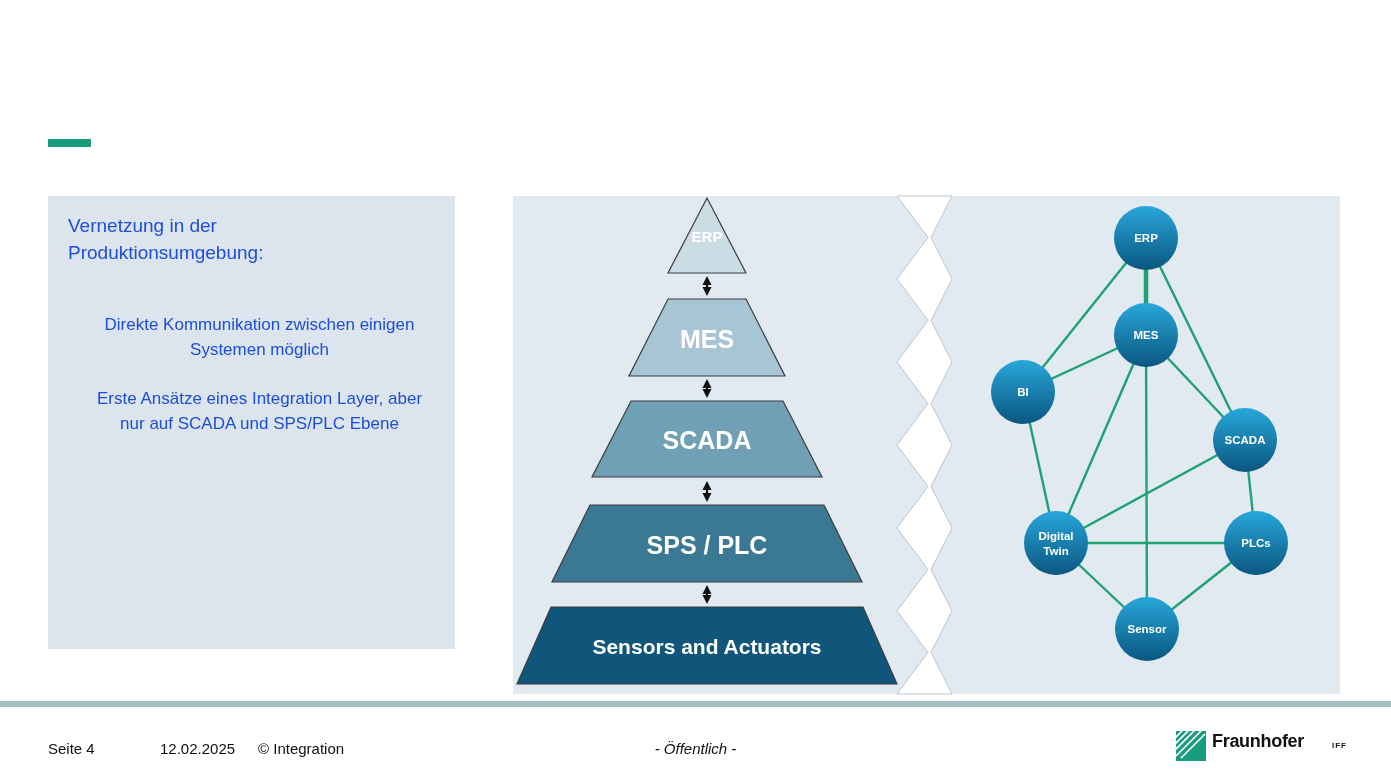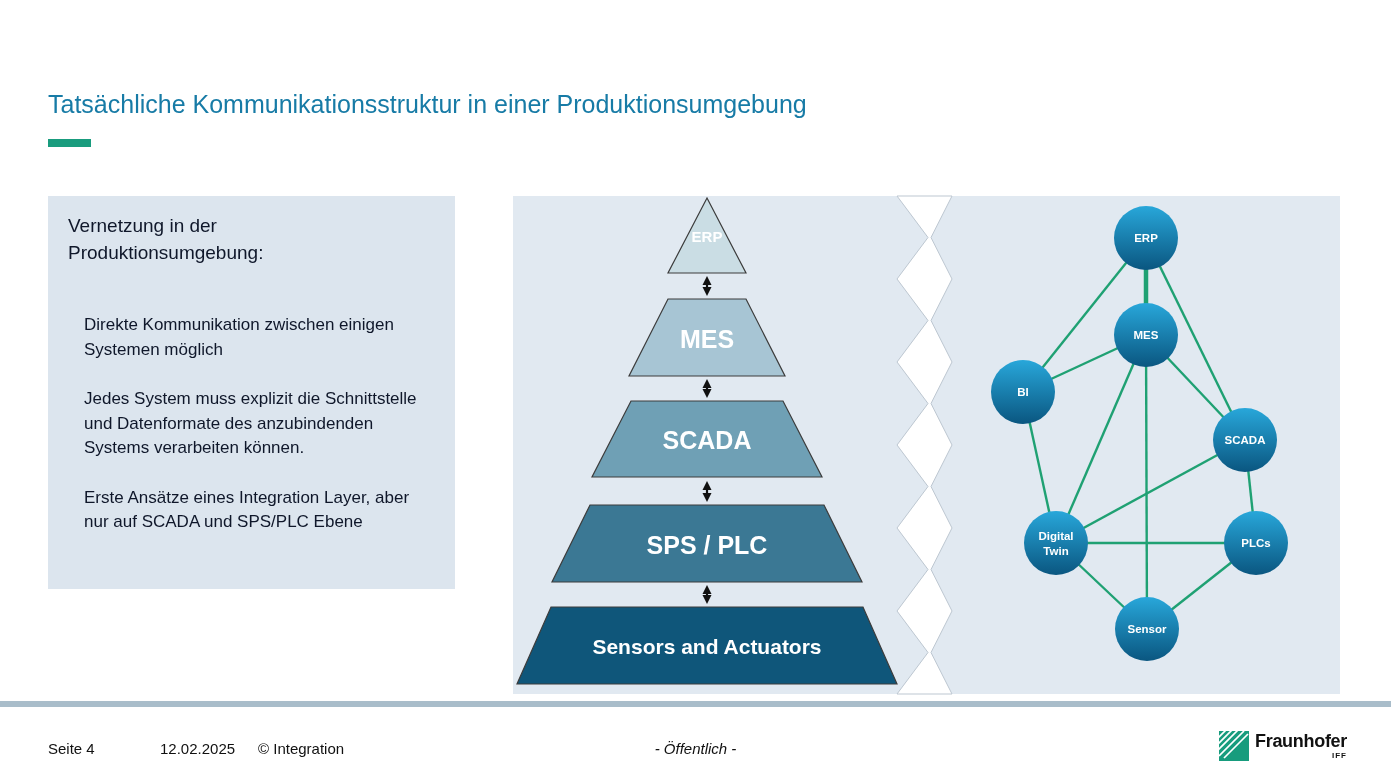--- a/index.html
+++ b/index.html
@@ -11,37 +11,37 @@
   .slide-title{
     position:absolute;left:48px;top:48px;margin:0;
     font-size:30px;font-weight:400;color:#1b6d8c;letter-spacing:0.2px;white-space:nowrap;
   }
   .slide-subtitle{
     position:absolute;left:48px;top:90px;margin:0;
     font-size:25px;font-weight:400;color:#177ba6;white-space:nowrap;
   }
   .accent-bar{position:absolute;left:48px;top:139px;width:43px;height:8px;background:#199c7e;}
   .info-box{
-    position:absolute;left:48px;top:196px;width:407px;height:393px;
-    background:#dce5ee;box-sizing:border-box;padding:16px 20px;color:#0f172a;
+    position:absolute;left:48px;top:196px;width:407px;height:453px;
+    background:#dce5ee;box-sizing:border-box;padding:16px 20px;color:#1d4ed8;
   }
   .info-heading{margin:0 0 47px 0;font-size:19px;line-height:27px;max-width:300px;}
-  .info-para{margin:0 0 25px 16px;font-size:17px;line-height:24.5px;}
+  .info-para{margin:0 0 25px 16px;font-size:17px;line-height:24.5px;text-align:center;}
   .footer-divider{position:absolute;left:0;top:701px;width:1391px;height:6px;background:#a9bdca;}
   .footer{position:absolute;left:0;top:0;width:1391px;height:781px;pointer-events:none;}
   .footer span{position:absolute;top:740px;font-size:15px;color:#111111;white-space:nowrap;}
   .f-page{left:48px;}
   .f-date{left:152px;margin-left:8px;}
   .f-copy{left:258px;}
   .f-class{left:50%;transform:translateX(-50%);font-style:italic;}
   .logo{position:absolute;right:44px;top:731px;display:flex;align-items:flex-start;}
   .logo-glyph{display:block;margin-right:6px;}
-  .logo-texts{display:flex;flex-direction:column;align-items:flex-end;}
+  .logo-texts{display:flex;flex-direction:row;align-items:flex-end;}
   .logo-name{position:static !important;font-size:18px !important;font-weight:bold;color:#1c1c1c;letter-spacing:-0.3px;line-height:20px;}
-  .logo-sub{position:static !important;font-size:8px !important;font-weight:bold;color:#1c1c1c;letter-spacing:1px;line-height:10px;}
+  .logo-sub{position:static !important;font-size:8px !important;font-weight:bold;color:#1c1c1c;letter-spacing:1px;line-height:10px;margin-left:28px;}
 </style>
 </head>
 <body>
 
 <div class="slide">
 
   <svg id="diagram-svg" width="1391" height="781" viewBox="0 0 1391 781">
       <defs>
         <linearGradient id="nodeGrad" x1="0" y1="0" x2="0" y2="1">
           <stop offset="0%" stop-color="#28a7da"></stop>
@@ -102,27 +102,25 @@
       <circle cx="1245" cy="440" r="32" fill="url(#nodeGrad)"></circle>
       <text x="1245" y="440" fill="#ffffff" font-size="11.5" font-weight="bold" text-anchor="middle" font-family="&quot;Liberation Sans&quot;, sans-serif"><tspan x="1245" y="444">SCADA</tspan></text>
       <circle cx="1056" cy="543" r="32" fill="url(#nodeGrad)"></circle>
       <text x="1056" y="543" fill="#ffffff" font-size="11.5" font-weight="bold" text-anchor="middle" font-family="&quot;Liberation Sans&quot;, sans-serif"><tspan x="1056" y="539.5">Digital</tspan><tspan x="1056" y="554.5">Twin</tspan></text>
       <circle cx="1256" cy="543" r="32" fill="url(#nodeGrad)"></circle>
       <text x="1256" y="543" fill="#ffffff" font-size="11.5" font-weight="bold" text-anchor="middle" font-family="&quot;Liberation Sans&quot;, sans-serif"><tspan x="1256" y="547">PLCs</tspan></text>
       <circle cx="1147" cy="629" r="32" fill="url(#nodeGrad)"></circle>
       <text x="1147" y="629" fill="#ffffff" font-size="11.5" font-weight="bold" text-anchor="middle" font-family="&quot;Liberation Sans&quot;, sans-serif"><tspan x="1147" y="633">Sensor</tspan></text>
     </svg>
 
-  <h2 class="slide-subtitle">Tatsächliche Kommunikationsstruktur in einer Produktionsumgebung</h2>
   <div class="accent-bar"></div>
 
   <div class="info-box">
     <p class="info-heading">Vernetzung in der Produktionsumgebung:</p>
     <p class="info-para">Direkte Kommunikation zwischen einigen Systemen möglich</p>
-    <p class="info-para">Jedes System muss explizit die Schnittstelle und Datenformate des anzubindenden Systems verarbeiten können.</p>
     <p class="info-para">Erste Ansätze eines Integration Layer, aber nur auf SCADA und SPS/PLC Ebene</p>
   </div>
 
   <div class="footer-divider"></div>
 
   <div class="footer">
     <span class="f-page">Seite 4</span>
     <span class="f-date">12.02.2025</span>
     <span class="f-copy">© Integration</span>
     <span class="f-class">- Öffentlich -</span>

